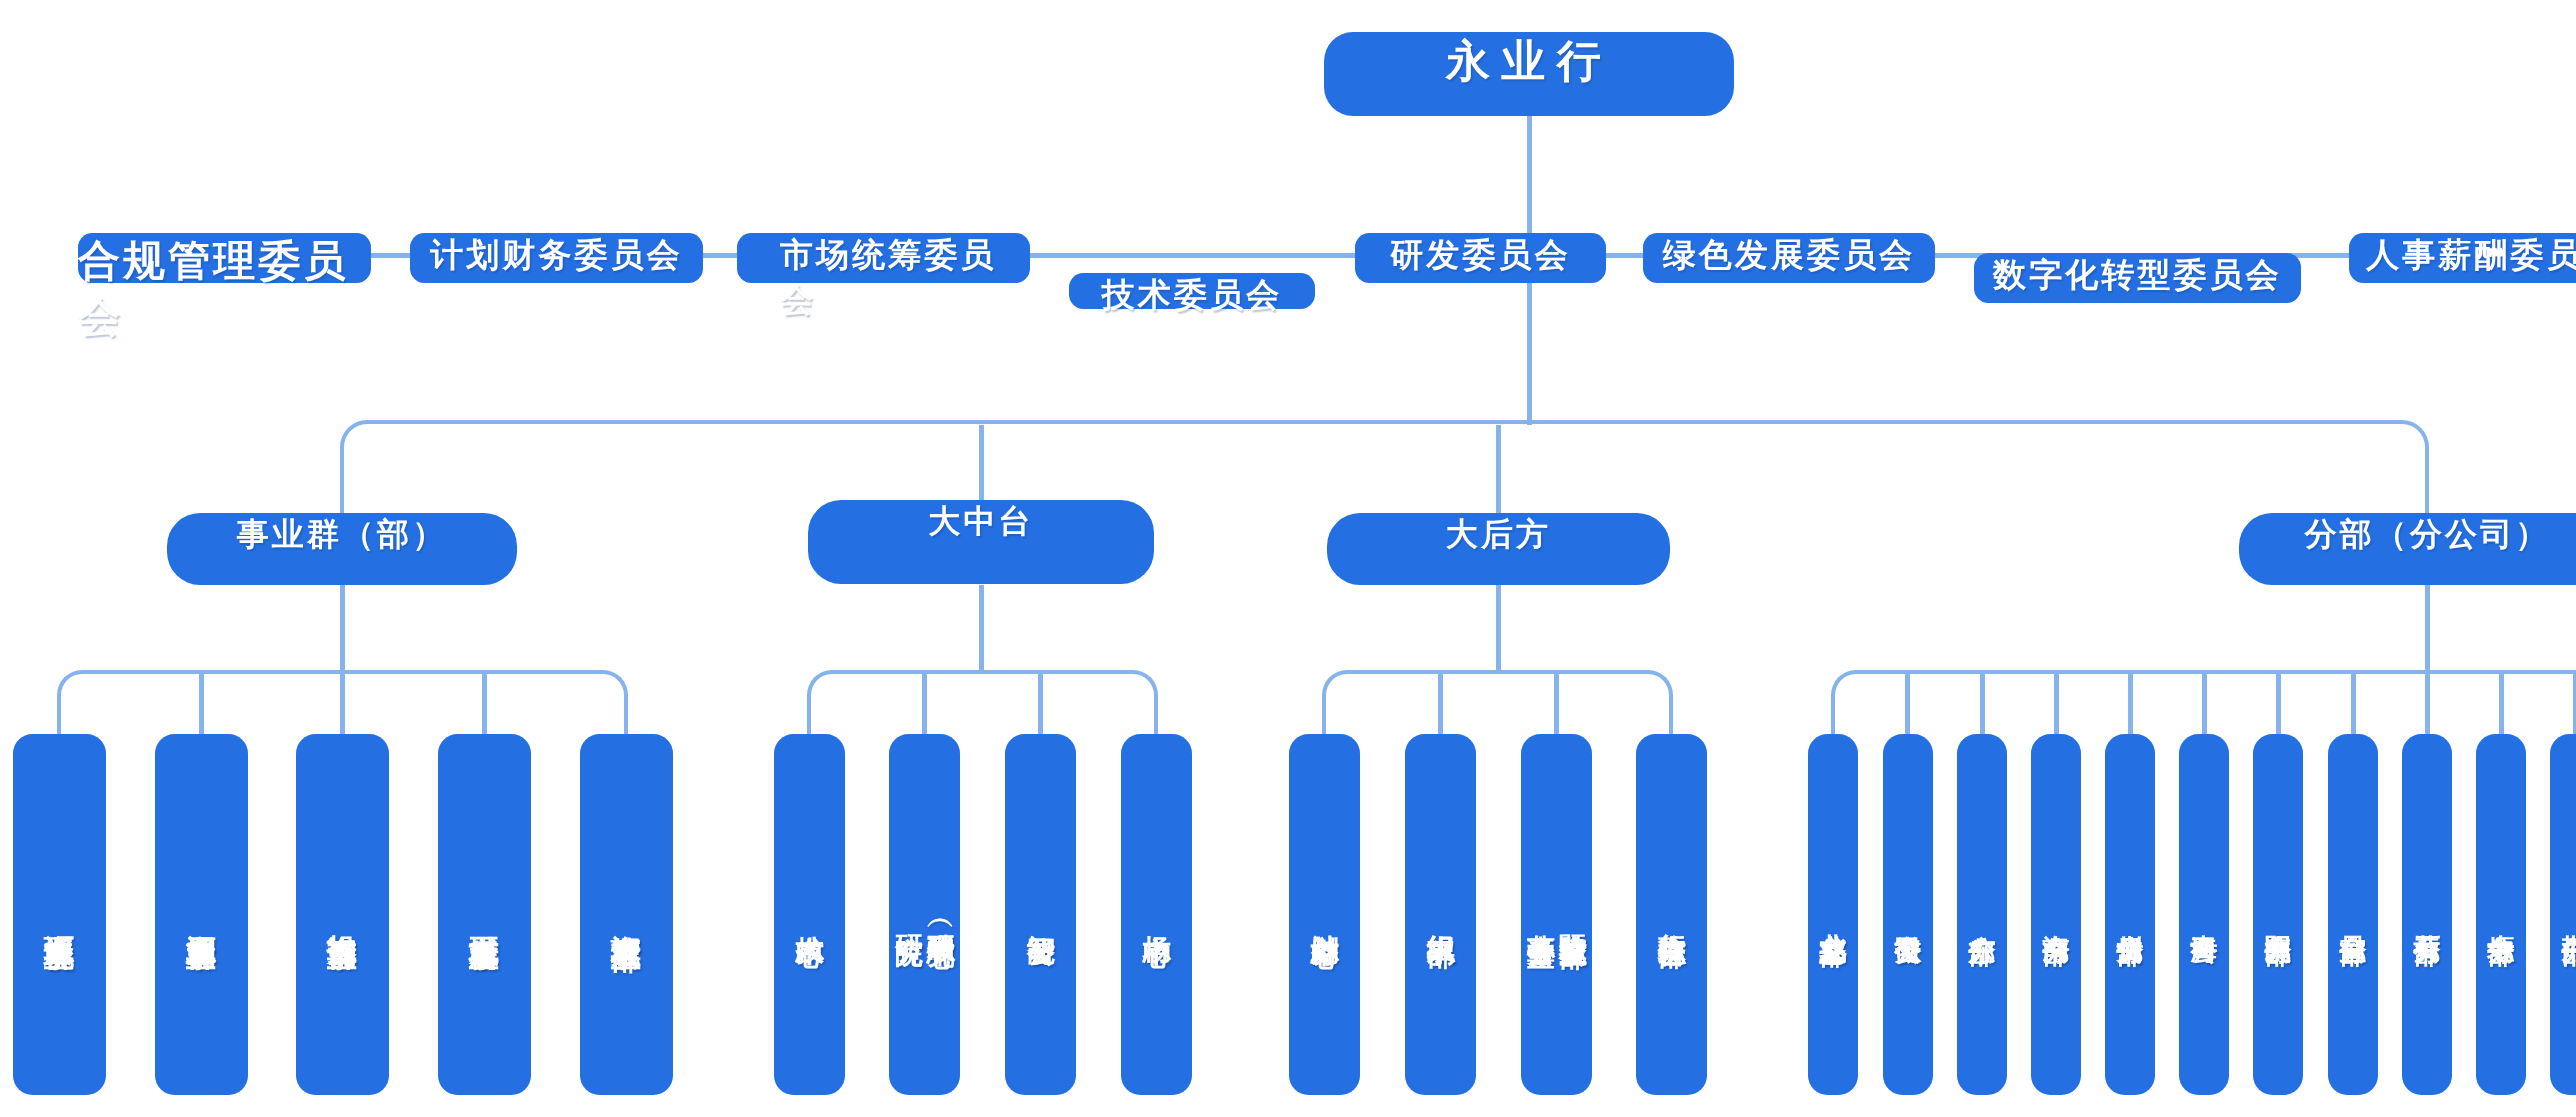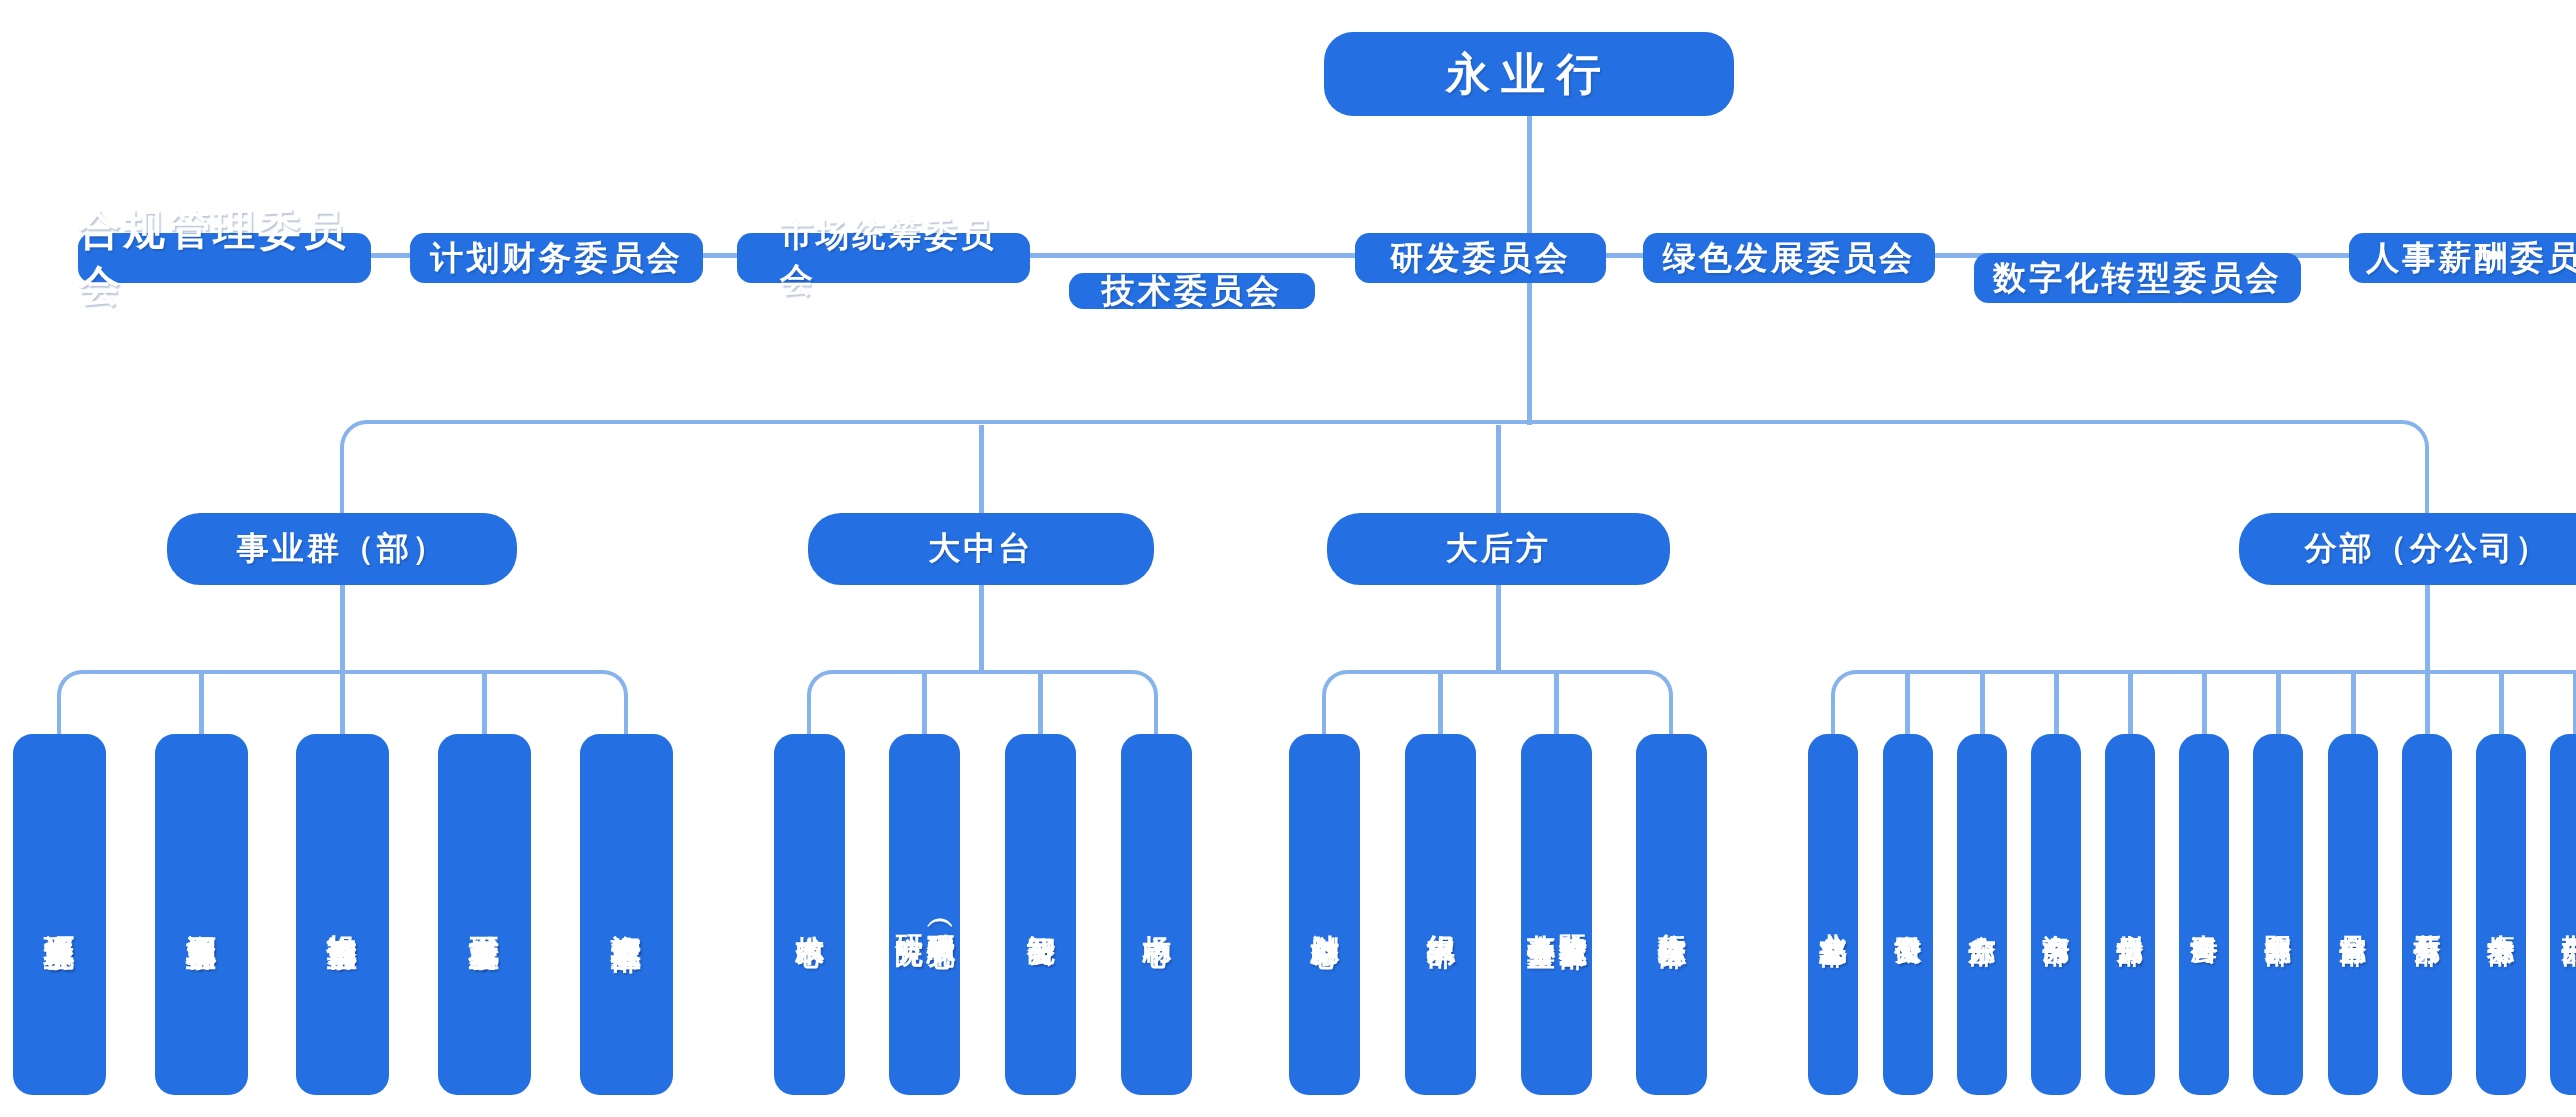--- a/index.html
+++ b/index.html
@@ -3,21 +3,21 @@
 <meta charset="utf-8">
 <style>
   html,body{margin:0;padding:0;background:#ffffff;}
   #canvas{
     position:relative;width:3059px;height:1117px;background:#ffffff;
     font-family:"Liberation Sans","DejaVu Sans",sans-serif;overflow:hidden;
     --blue:#2470e2;--line:#86b3eb;
   }
   .node{
     position:absolute;background:var(--blue);color:#ffffff;
-    display:flex;align-items:center;justify-content:center;
+    display:flex;justify-content:center;
     font-weight:bold;box-sizing:border-box;z-index:2;
   }
   .node span{text-shadow:1.5px 2.1px 1.5px rgba(25,55,115,.28);}
   .conn{position:absolute;background:var(--line);z-index:0;}
   .elbow{
     position:absolute;box-sizing:border-box;background:transparent;z-index:0;
     border-top:4.6px solid var(--line);
     border-left:4.6px solid var(--line);
     border-right:4.6px solid var(--line);
     border-radius:27px 27px 0 0;
@@ -79,21 +79,21 @@
     </div>
     <div class="node" style="left: 296px; top: 734px; width: 93px; height: 361px; border-radius: 19.6px; font-size: 30px;">
       <span class="vtext" style="line-height: 37px;">投资咨询事业群</span>
     </div>
     <div class="node" style="left: 438px; top: 734px; width: 93px; height: 361px; border-radius: 19.6px; font-size: 30px;">
       <span class="vtext" style="line-height: 37px;">城市更新事业群</span>
     </div>
     <div class="node" style="left: 580px; top: 734px; width: 93px; height: 361px; border-radius: 19.6px; font-size: 30px;">
       <span class="vtext" style="line-height: 37px;">资产管理事业部</span>
     </div>
-    <div class="node" style="left: 808px; top: 513px; width: 346px; height: 72px; border-radius: 33px; font-size: 32px; letter-spacing: 3.1px;">
+    <div class="node" style="left: 808px; top: 500px; width: 346px; height: 84px; border-radius: 33px; font-size: 32px; letter-spacing: 3.1px;">
       <span>大中台</span>
     </div>
     <div class="conn" style="left: 979px; top: 585px; width: 4.6px; height: 89px;"></div>
     <div class="elbow" style="left: 807px; top: 670px; width: 351px; height: 64px; border-radius: 25px 25px 0px 0px;"></div>
     <div class="conn" style="left: 922px; top: 674px; width: 4.6px; height: 60px;"></div>
     <div class="conn" style="left: 1038px; top: 674px; width: 4.6px; height: 60px;"></div>
     <div class="node" style="left: 774px; top: 734px; width: 71px; height: 361px; border-radius: 19.6px; font-size: 28px;">
       <span class="vtext" style="line-height: 32px;">技术中心</span>
     </div>
     <div class="node" style="left: 889px; top: 734px; width: 71px; height: 361px; border-radius: 19.6px; font-size: 28px;">

